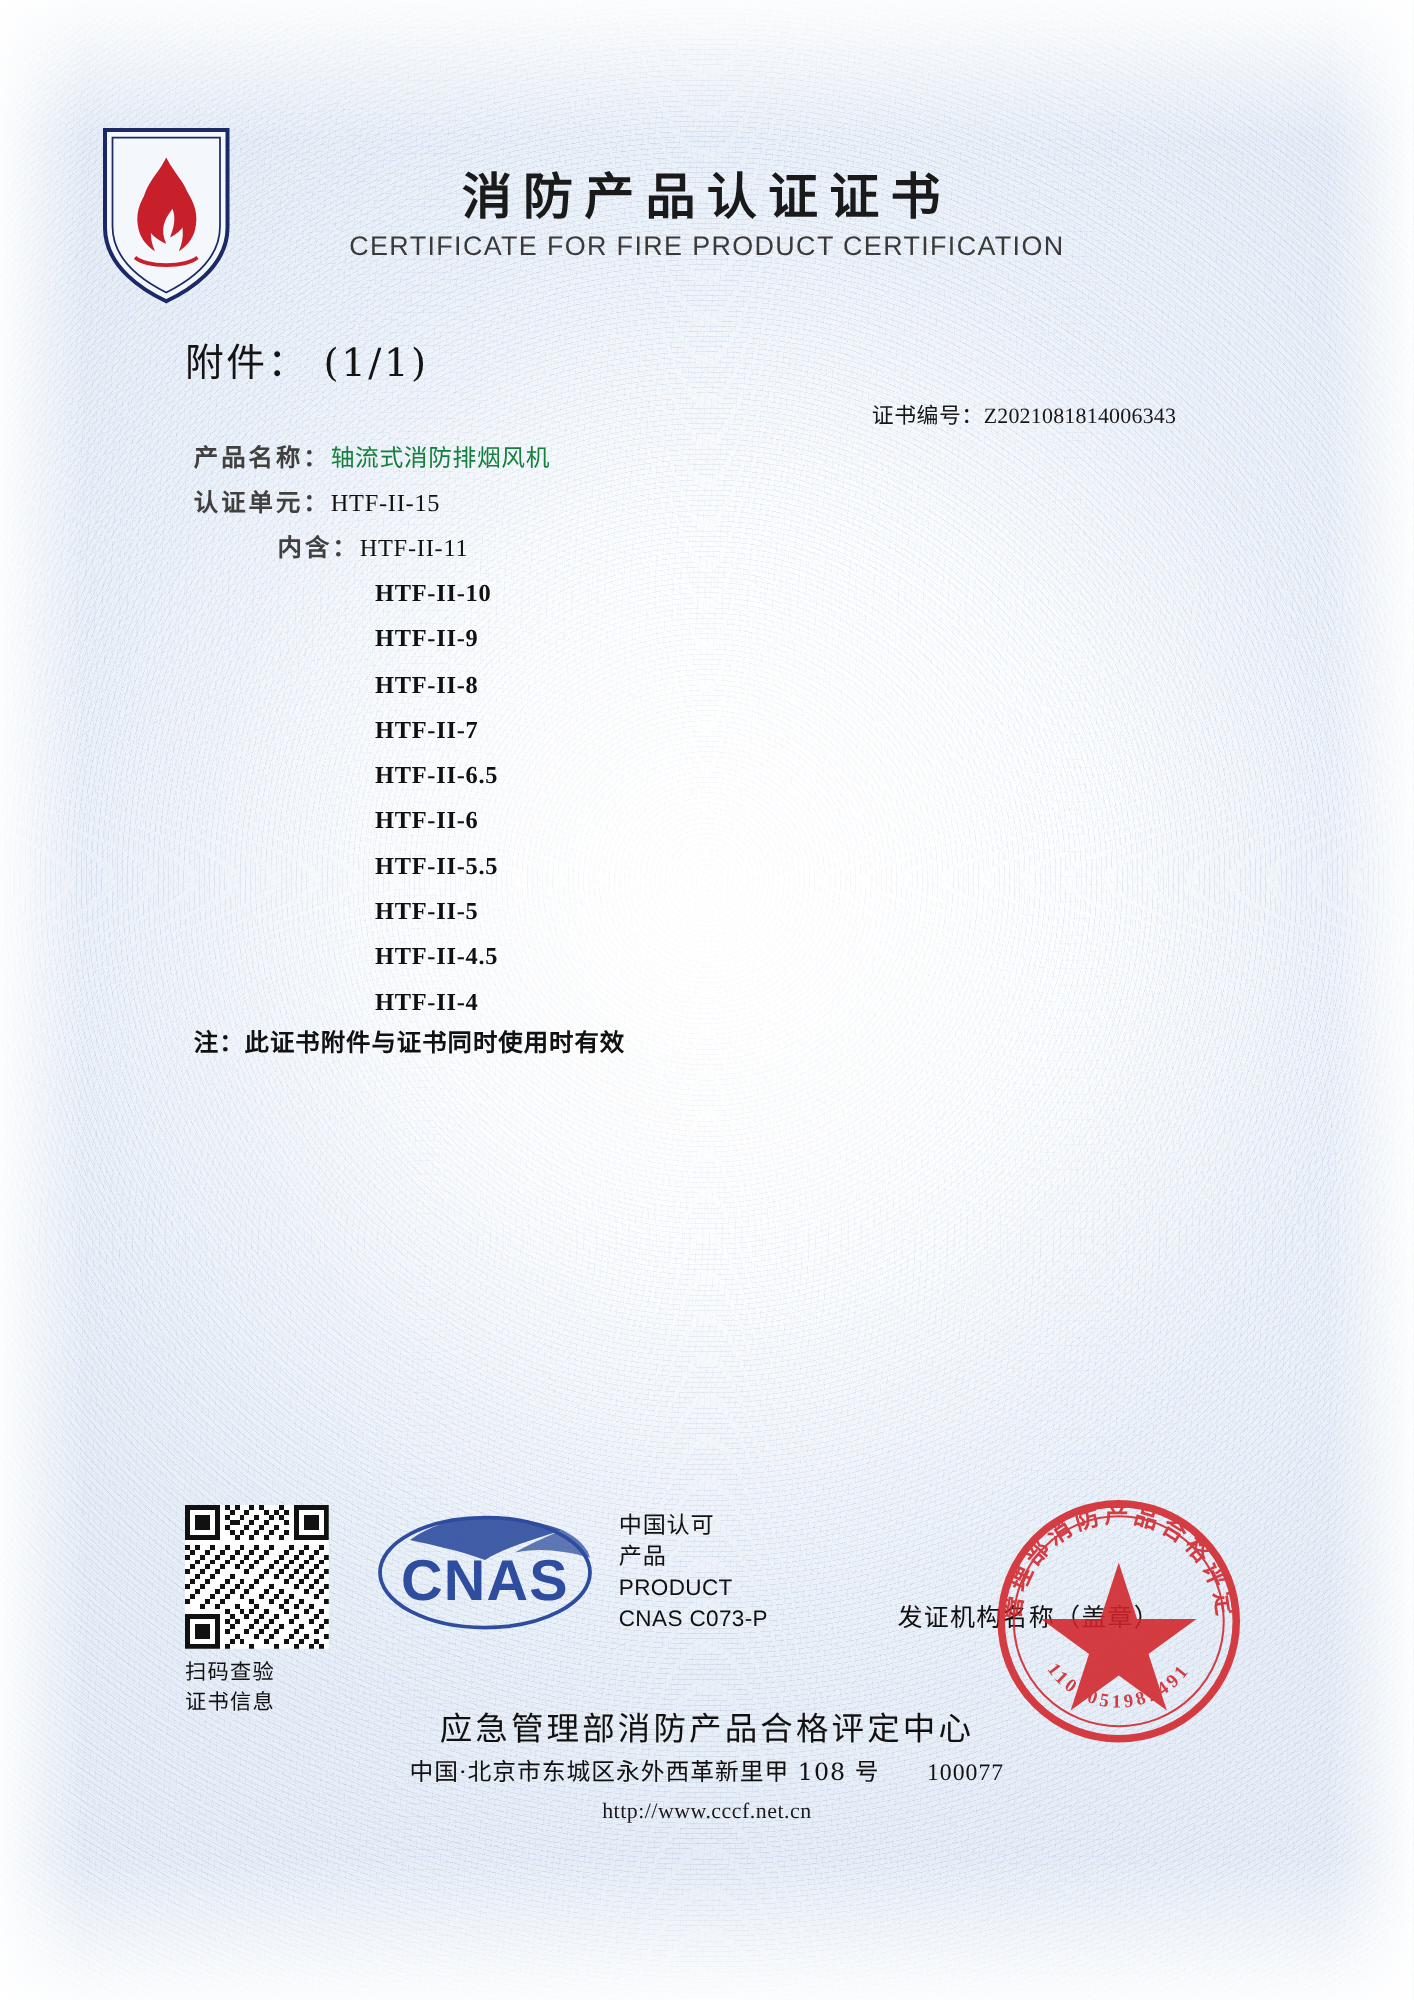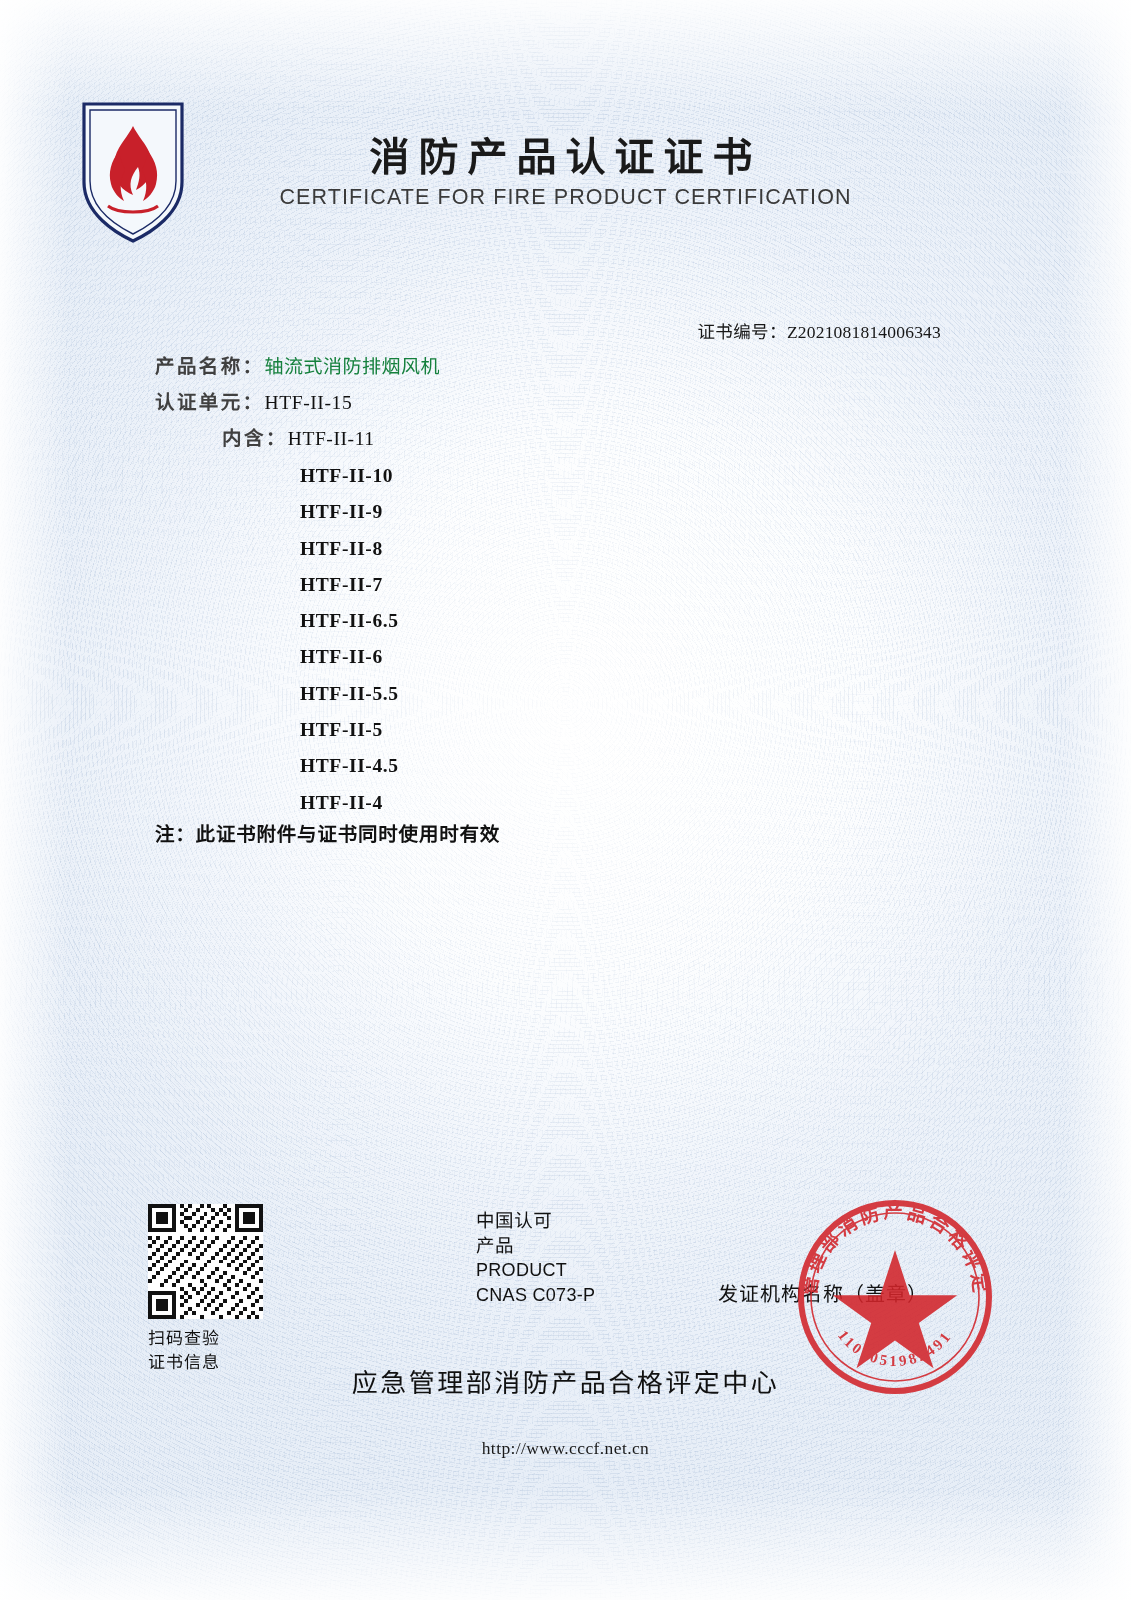--- a/index.html
+++ b/index.html
@@ -164,21 +164,21 @@
     left: 148px; top: 1326px;
     font-size: 17px;
     line-height: 24px;
     color: #111;
     letter-spacing: 1px;
     font-family: "DejaVu Serif", "Liberation Serif", serif;
   }
 
   #cnas-logo { left: 300px; top: 1198px; width: 180px; height: 115px; }
   #cnas-text {
-    left: 476px; top: 1209px;
+    left: 495px; top: 1209px;
     color: #111;
     font-size: 18.5px;
     line-height: 24.5px;
     letter-spacing: .6px;
     font-family: "DejaVu Serif", "Liberation Serif", serif;
   }
   #cnas-text .en { font-family: "Liberation Sans", sans-serif; font-size: 18px; letter-spacing: .3px; }
 
   #issuer-note {
     left: 718px; top: 1278px;
@@ -239,20 +239,21 @@
         <path d="M41 55 C33 66 30 76 33 88 C35 96 41 102 46 105 C41 94 42 84 47 74 C44 68 42 61 41 55 Z"></path>
         <path d="M70 55 C78 66 81 76 78 88 C76 96 70 102 65 105 C70 94 69 84 64 74 C67 68 69 61 70 55 Z"></path>
       </g>
       <path d="M30 110 C40 118 70 118 80 110" fill="none" stroke="#c8202a" stroke-width="3"></path>
     </svg>
   </div>
 
   <div class="layer" id="title-zh">消防产品认证证书</div>
   <div class="layer" id="title-en">CERTIFICATE FOR FIRE PRODUCT CERTIFICATION</div>
 
+  <div class="layer" id="attachment-label">附件： (1/1)</div>
 
   <div class="layer" id="cert-no-row">
     <span>证书编号：</span><span class="num">Z2021081814006343</span>
   </div>
 
   <div class="field-row" id="row-product">
     <span class="fld-label">产品名称：</span><span class="fld-value">轴流式消防排烟风机</span>
   </div>
 
   <div class="field-row" id="row-unit">
@@ -497,20 +498,28 @@
           <rect x="27" y="28" width="1" height="1"></rect>
       </g>
     </svg>
   </div>
 
   <div class="layer" id="qr-caption">
     <div>扫码查验</div>
     <div>证书信息</div>
   </div>
 
+  <div class="layer" id="cnas-logo">
+    <svg viewBox="0 0 180 115" width="180" height="115" aria-hidden="true">
+      <ellipse cx="88" cy="60" rx="84" ry="44" fill="none" stroke="#2f4d9e" stroke-width="3"></ellipse>
+      <path d="M28 34 C60 10 112 12 150 26 C126 34 104 40 88 50 C66 42 46 38 28 34 Z" fill="#2f4d9e" opacity="0.9"></path>
+      <path d="M150 26 C162 32 170 40 172 48 C150 42 130 40 112 44 C126 36 140 30 150 26 Z" fill="#2f4d9e" opacity="0.75"></path>
+      <text x="88" y="82" text-anchor="middle" font-family="Liberation Sans, sans-serif" font-size="46" font-weight="bold" fill="#2f4d9e" letter-spacing="1">CNAS</text>
+    </svg>
+  </div>
 
   <div class="layer" id="cnas-text">
     <div>中国认可</div>
     <div>产品</div>
     <div class="en">PRODUCT</div>
     <div class="en">CNAS C073-P</div>
   </div>
 
   <div class="layer" id="issuer-note">发证机构名称（盖章）</div>
 
@@ -528,15 +537,18 @@
         </text>
         <text font-family="Liberation Serif, serif" font-size="15" font-weight="bold" fill="#d2242a" letter-spacing="3">
           <textPath href="#sealBottom" startOffset="50%" text-anchor="middle">1101051982491</textPath>
         </text>
         <path d="M105 58 L119.7 103.2 L167.2 103.2 L128.8 131.1 L143.5 176.3 L105 148.4 L66.5 176.3 L81.2 131.1 L42.8 103.2 L90.3 103.2 Z" fill="#d2242a"></path>
       </g>
     </svg>
   </div>
 
   <div class="layer" id="org-name">应急管理部消防产品合格评定中心</div>
+  <div class="layer" id="org-addr">
+    <span>中国·北京市东城区永外西革新里甲 108 号</span><span class="zip">100077</span>
+  </div>
   <div class="layer" id="org-url">http://www.cccf.net.cn</div>
 
 </div>
 
 </body></html>

